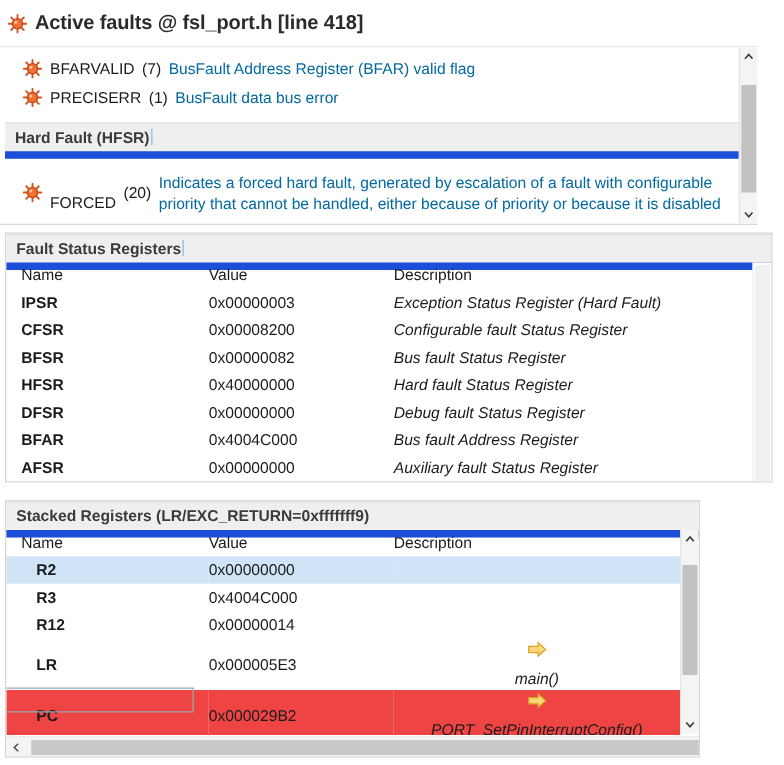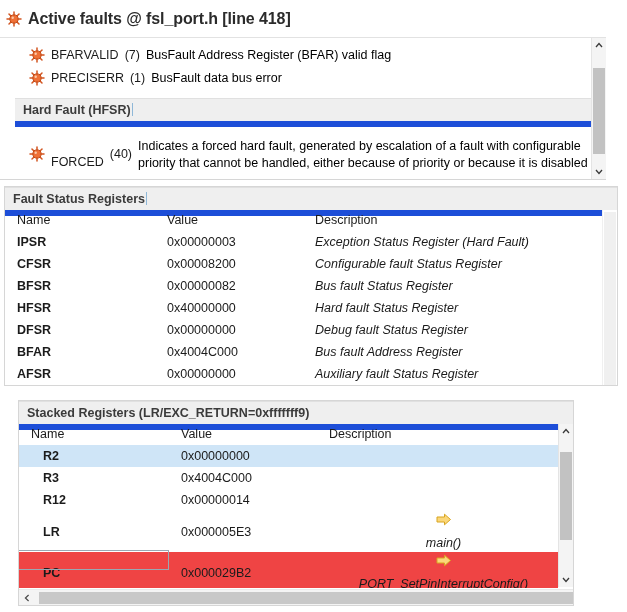--- a/index.html
+++ b/index.html
@@ -72,21 +72,21 @@
   #panel-faults {
     left: 0; top: 38px;
     width: 606px;
     height: 142px;
     border-left: none;
     border-top: none;
     border-right: none;
   }
   .faults-inner {
     position: absolute;
-    left: 15px; top: 0;
+    left: 4px; top: 0;
     width: 591px;
     height: 100%;
     overflow: hidden;
   }
 
   .fault-row {
     display: flex;
     align-items: flex-start;
     padding: 3px 0 3px 14px;
     gap: 6px;
@@ -97,21 +97,21 @@
     color: #1b1b1b;
     white-space: nowrap;
   }
   .fault-bit {
     font-size: 12.5px;
     color: #1b1b1b;
     white-space: nowrap;
   }
   .fault-desc {
     font-size: 12.5px;
-    color: #000000;
+    color: #0369a1;
   }
   .fault-desc-wide { max-width: 460px; }
 
   .section-header {
     background: #efefef;
     border-top: 1px solid #e0e0e0;
     border-bottom: 6px solid #1d4ed8;
     font-size: 12.5px;
     font-weight: bold;
     color: #3b3b3b;
@@ -195,21 +195,21 @@
     background: #c8c8c8;
   }
 
   
   #panel-fsr {
     left: 4px; top: 186px;
     width: 614px;
     height: 200px;
   }
   #panel-stacked {
-    left: 18px; top: 400px;
+    left: 4px; top: 400px;
     width: 556px;
     height: 206px;
   }
   .table-area {
     position: absolute;
     left: 0;
     right: 0;
     top: 23px;
     bottom: 0;
     overflow: hidden;
@@ -351,21 +351,21 @@
               <line x1="3" y1="3" x2="5.5" y2="5.5"></line>
                 <line x1="10.5" y1="10.5" x2="13" y2="13"></line>
               <line x1="13" y1="3" x2="10.5" y2="5.5"></line>
                 <line x1="5.5" y1="10.5" x2="3" y2="13"></line>
             </g>
             <circle cx="8" cy="8" r="4.1" fill="#ef7036" stroke="#c2450f" stroke-width="1"></circle>
             <circle cx="6.7" cy="6.7" r="1.2" fill="#fbc9a8"></circle>
           </svg>
         </span>
         <span class="fault-name" style="margin-top:16px;">FORCED</span>
-        <span class="fault-bit" style="margin-top:8px;">(40)</span>
+        <span class="fault-bit" style="margin-top:8px;">(20)</span>
         <span class="fault-desc fault-desc-wide">Indicates a forced hard fault, generated by escalation of a fault with configurable priority that cannot be handled, either because of priority or because it is disabled</span>
       </div>
     </div>
 
     <div class="vscroll">
       <div class="sb-btn up">
         <svg width="8" height="6" viewBox="0 0 8 6">
             <path d="M1 5 L4 1.5 L7 5" fill="none" stroke="#3a3a3a" stroke-width="1.3"></path>
           </svg>
       </div>

